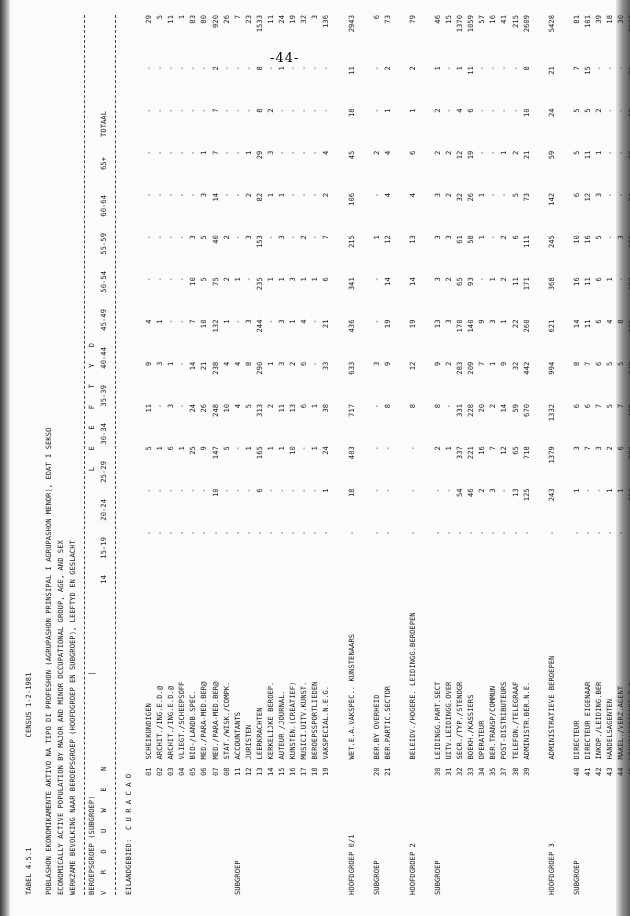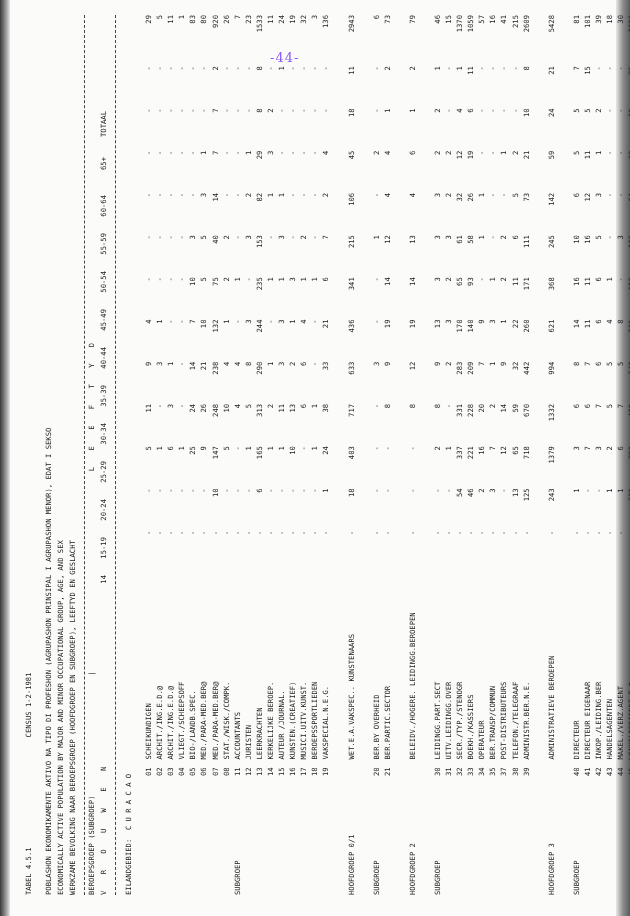--- a/index.html
+++ b/index.html
@@ -1,20 +1,20 @@
 <!DOCTYPE html>
 <html><head>
 <meta charset="utf-8">
 <style>
   html,body{margin:0;padding:0;background:#ffffff;}
   body{width:630px;height:916px;overflow:hidden;position:relative;font-family:"DejaVu Sans Mono","Liberation Mono",monospace;color:#1a1a1a;}
   .page{position:absolute;left:0;top:0;width:630px;height:916px;background:#fbfbf9;}
   .spine-top{position:absolute;left:0;top:0;width:10px;height:916px;background:linear-gradient(90deg,#3a3a3a,#9a9a9a 60%,#e6e6e6);}
   .spine-right{position:absolute;right:0;top:0;width:14px;height:916px;background:linear-gradient(90deg,#e8e8e8,#8c8c8c 50%,#5a5a5a);}
-  .pagenum{position:absolute;left:270px;top:50px;font-family:"DejaVu Serif","Liberation Serif",serif;font-size:13px;color:#8b5cf6;letter-spacing:1px;}
+  .pagenum{position:absolute;left:270px;top:50px;font-family:"DejaVu Serif","Liberation Serif",serif;font-size:13px;color:#000000;letter-spacing:1px;}
   
   .sheet{position:absolute;width:880px;height:590px;left:25px;top:895px;transform-origin:0 0;transform:rotate(-90deg);font-size:7.2px;line-height:1;}
   .hdr{position:absolute;left:0;top:0;width:880px;}
   .hdr .line{height:12px;white-space:pre;}
   .dash{border-top:1px dashed #444;height:0;margin:3px 0;}
   table{border-collapse:collapse;position:absolute;left:0;top:118px;width:880px;table-layout:fixed;}
   td{padding:0;height:11.1px;white-space:nowrap;font-size:7.2px;vertical-align:middle;}
   td.grp{width:92px;}
   td.code{width:22px;text-align:right;padding-right:8px;}
   td.lbl{width:168px;}

